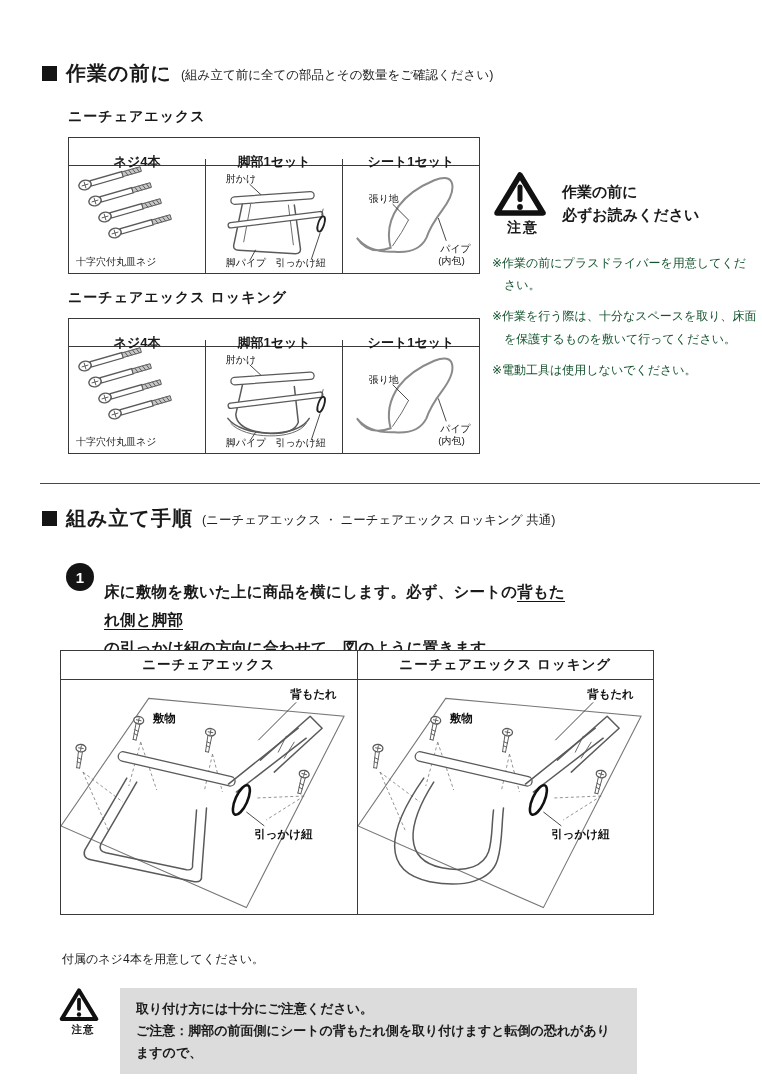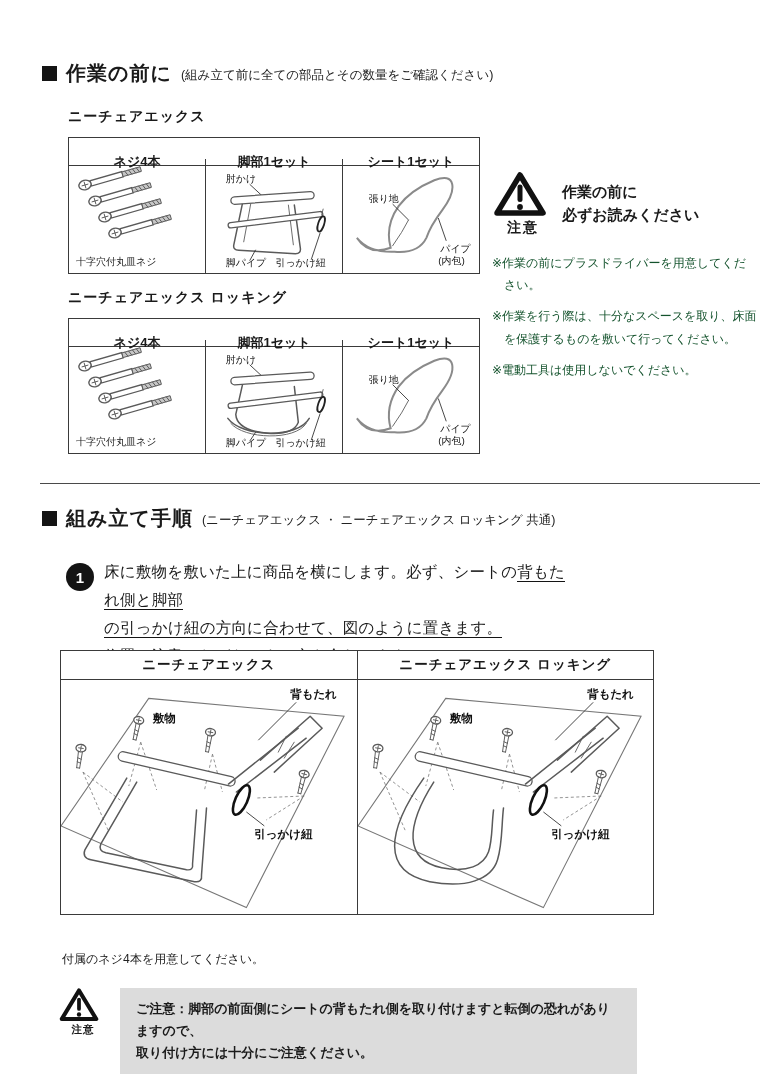--- a/index.html
+++ b/index.html
@@ -44,21 +44,21 @@
   .cr-caution{font-size:14px;font-weight:bold;letter-spacing:2px;margin-top:1px;}
   .cr-title{font-size:15px;font-weight:bold;line-height:1.5;padding-top:13px;}
   .cr-notes{margin-top:15px;}
   .cr-note{font-size:12px;line-height:1.85;padding-left:1em;text-indent:-1em;margin-bottom:9px;color:#14532d;}
 
   .divider{border-top:1.2px solid #4a4a4a;}
 
   
   .step-circle{width:28px;height:28px;border-radius:50%;background:#141414;color:#fff;
                display:flex;align-items:center;justify-content:center;font-size:15px;font-weight:bold;}
-  .step-text{font-size:15.5px;font-weight:normal;line-height:1.8;letter-spacing:0.2px;}
+  .step-text{font-size:15.5px;font-weight:bold;line-height:1.8;letter-spacing:0.2px;margin-top:20px;}
   .ul{border-bottom:1.6px solid #141414;padding-bottom:1px;}
 
   
   .btable{border:1.4px solid #3a3a3a;display:flex;flex-direction:column;background:#fff;}
   .btable .hrow{display:flex;height:28px;border-bottom:1.4px solid #3a3a3a;flex:0 0 auto;}
   .btable .hcell{flex:1;display:flex;align-items:center;justify-content:center;
                  font-size:13.5px;font-weight:bold;letter-spacing:1px;border-right:1.4px solid #3a3a3a;}
   .btable .hcell:last-child{border-right:none;}
   .btable .brow{display:flex;flex:1;}
   .btable .bcell{flex:1;position:relative;border-right:1.4px solid #3a3a3a;overflow:hidden;}
@@ -363,17 +363,17 @@
 
   <div class="abs bc-tri" style="left:58px;top:985px;">
     <svg width="42" height="38" viewBox="0 0 56 50">
       <path d="M28 7 L51 45 L5 45 Z" fill="none" stroke="#111" stroke-width="5.5" stroke-linejoin="round"></path>
       <line x1="28" y1="19" x2="28" y2="31.5" stroke="#111" stroke-width="5" stroke-linecap="round"></line>
       <circle cx="28" cy="39" r="2.9" fill="#111"></circle>
     </svg>
     <div class="bc-caution">注意</div>
   </div>
   <div class="abs bc-box" style="left:120px;top:988px;width:485px;">
+    <div>取り付け方には十分にご注意ください。</div>
     <div>ご注意：脚部の前面側にシートの背もたれ側を取り付けますと転倒の恐れがありますので、</div>
-    <div>取り付け方には十分にご注意ください。</div>
   </div>
 
 </div>
 
 </body></html>

